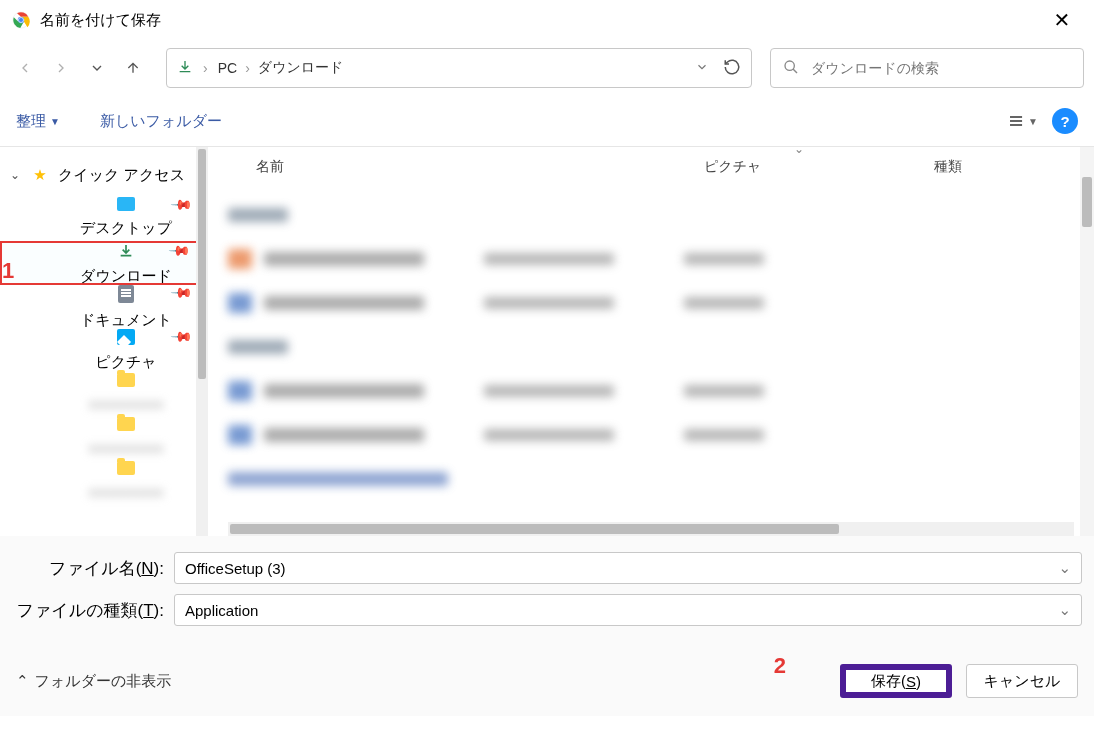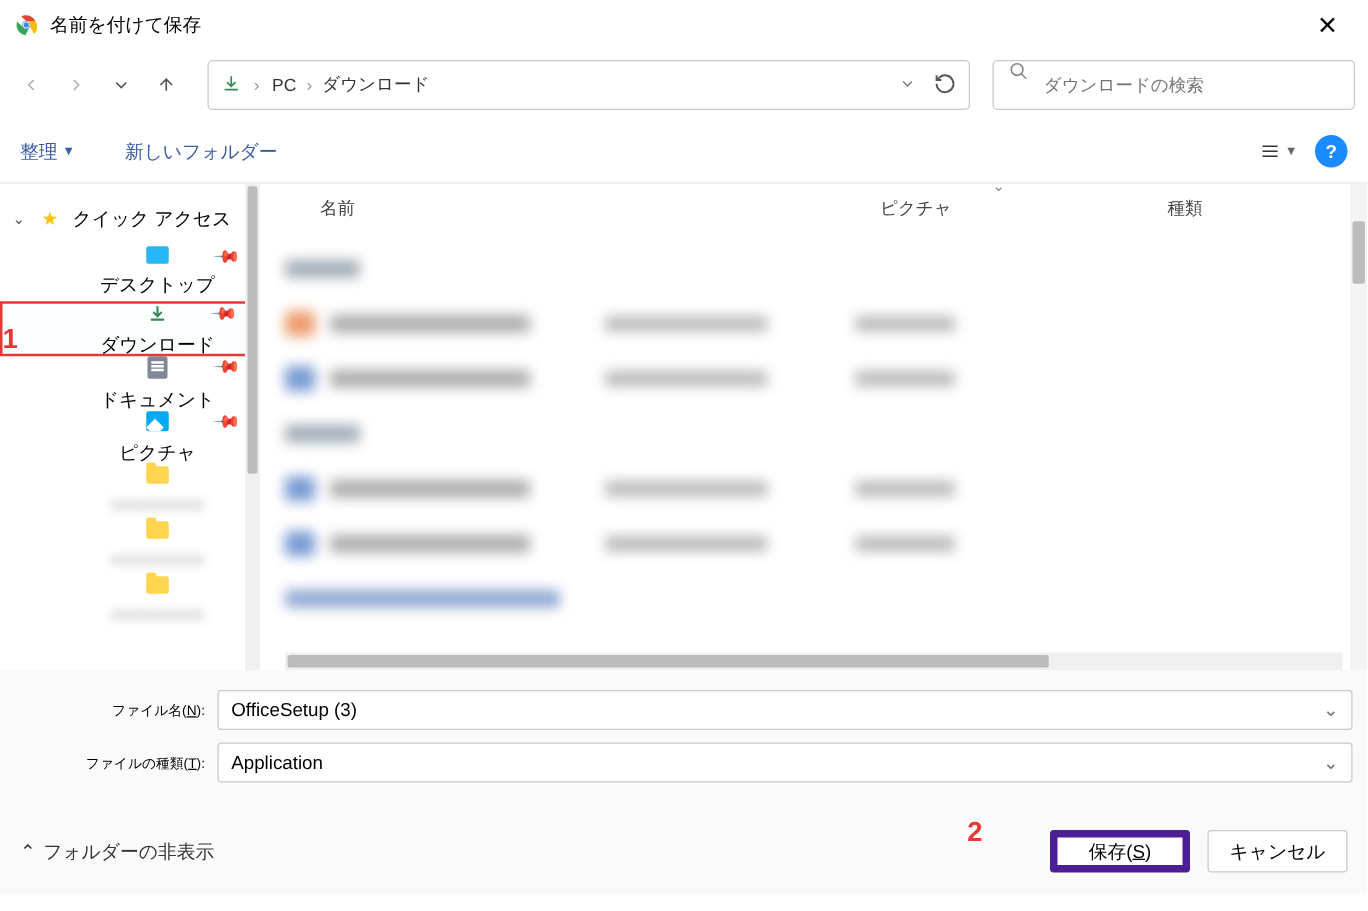--- a/index.html
+++ b/index.html
@@ -15,21 +15,21 @@
   .navrow { display: flex; align-items: center; padding: 8px 10px 18px 10px; gap: 6px; }
   .navbtn { width: 30px; height: 30px; display: flex; align-items: center; justify-content: center; color: #555; border-radius: 4px; }
   .navbtn svg { width: 16px; height: 16px; }
   .navbtn.disabled { color: #b0b0b0; }
   .addressbar { flex: 1; display: flex; align-items: center; border: 1px solid #c8c8c8; border-radius: 4px; height: 40px; padding: 0 10px; gap: 10px; margin-left: 12px; }
   .addr-icon { color: #2e8b57; }
   .addr-text { flex: 1; display: flex; align-items: center; gap: 8px; color: #333; text-align: right; }
   .addr-sep { color: #999; }
   .addr-dd { color: #777; }
   .refresh { color: #555; margin-left: 4px; }
-  .searchbox { width: 290px; border: 1px solid #c8c8c8; border-radius: 4px; height: 40px; display: flex; padding: 0 12px; gap: 10px; color: #888; margin-left: 12px; }
+  .searchbox { width: 314px; border: 1px solid #c8c8c8; border-radius: 4px; height: 40px; display: flex; align-items: center; padding: 0 12px; gap: 10px; color: #888; margin-left: 12px; }
   .searchbox input { border: none; outline: none; flex: 1; font-size: 14px; background: transparent; }
 
   
   .toolbar { display: flex; align-items: center; padding: 0 16px 10px 16px; height: 40px; }
   .tbtn { color: #3b5ba5; margin-right: 40px; display: flex; align-items: center; gap: 4px; cursor: pointer; font-size: 15px; }
   .tbtn .caret { font-size: 10px; color: #3b5ba5; }
   .tspace { flex: 1; }
   .viewbtn { width: 30px; display: flex; align-items: center; justify-content: center; color: #333; gap: 4px; margin-right: 14px; }
   .helpbtn { width: 26px; height: 26px; border-radius: 50%; background: #1a8cff; color: #fff; display: flex; align-items: center; justify-content: center; font-weight: bold; font-size: 15px; }
 
@@ -71,21 +71,21 @@
   .frow .ftype div { background: #999; height: 12px; width: 80px; border-radius: 3px; }
   .frow.group .fname { background: #789; max-width: 60px; }
   .ct-hscroll { position: absolute; bottom: 0; left: 20px; right: 20px; height: 14px; background: #f0f0f0; }
   .ct-hthumb { background: #bcbcbc; height: 10px; margin: 2px; width: 72%; border-radius: 2px; }
   .ct-vscroll { position: absolute; top: 0; right: 0; width: 14px; height: 100%; background: #f4f4f4; }
   .ct-vthumb { background: #bcbcbc; width: 10px; margin: 2px auto; height: 50px; border-radius: 2px; margin-top: 30px; }
 
   
   .bottom { background: #fafafa; padding: 16px 12px 0 12px; height: 180px; position: relative; }
   .formrow { display: flex; align-items: center; margin-bottom: 10px; }
-  .formlabel { width: 162px; text-align: right; padding-right: 10px; font-size: 11px; }
+  .formlabel { width: 162px; text-align: right; padding-right: 10px; font-size: 17px; }
   .formlabel .ul { text-decoration: underline; }
   .forminput { flex: 1; border: 1px solid #c8c8c8; border-radius: 3px; height: 32px; padding: 0 10px; display: flex; align-items: center; justify-content: space-between; background: #fff; font-size: 15px; }
   .forminput .dd { color: #777; }
   .footer { position: absolute; bottom: 18px; left: 0; right: 0; display: flex; align-items: center; padding: 0 16px; }
   .hidef { display: flex; align-items: center; gap: 6px; color: #333; font-size: 15px; cursor: pointer; }
   .fspace { flex: 1; }
   .btn { width: 112px; height: 34px; border: 1px solid #c8c8c8; background: #fff; border-radius: 3px; margin-left: 14px; font-size: 15px; display: flex; align-items: center; justify-content: center; cursor: pointer; }
   .btn.save { border: 6px solid #4c1d95; justify-content: center; }
   .btn .ul { text-decoration: underline; }
 

